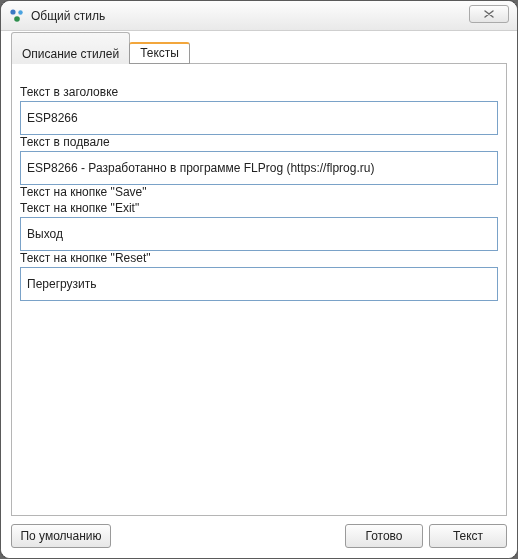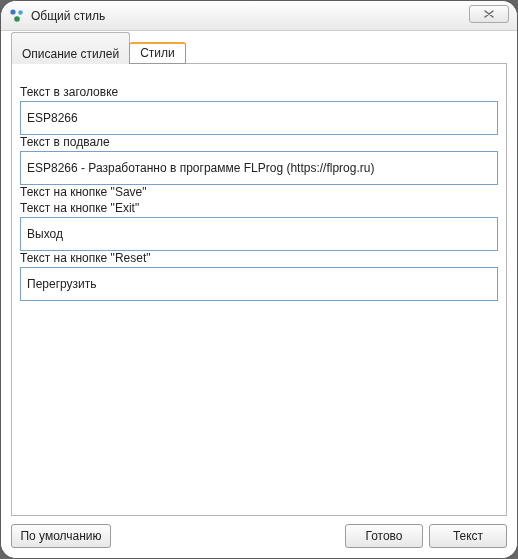--- a/index.html
+++ b/index.html
@@ -11,21 +11,21 @@
     background: #666;
     width: 518px;
     height: 559px;
     overflow: hidden;
   }
   .window {
     width: 518px;
     height: 559px;
     background: #fff;
     border: 1px solid #5a5a5a;
-    border-radius: 16px;
+    border-radius: 10px;
     box-shadow: 0 0 1px rgba(0,0,0,0.4);
     display: flex;
     flex-direction: column;
     overflow: hidden;
   }
   .titlebar {
     height: 30px;
     background: linear-gradient(#fdfdfd, #e9e9e9);
     border-bottom: 1px solid #cfcfcf;
     display: flex;
@@ -164,21 +164,21 @@
       <svg width="14" height="10" viewBox="0 0 14 10">
         <path d="M3 2 L11 8 M11 2 L3 8" stroke="#666" stroke-width="1.4" stroke-linecap="round"></path>
       </svg>
     </div>
   </div>
 
   <div class="client">
 
     <div class="tabstrip">
       <div class="tab">Описание стилей</div>
-      <div class="tab active">Стили</div>
+      <div class="tab active">Тексты</div>
     </div>
 
     <div class="tabpanel">
 
       <div class="field-label first">Текст в заголовке</div>
       <input class="text-input" type="text" value="ESP8266" style="">
 
       <div class="field-label">Текст в подвале</div>
       <input class="text-input" type="text" value="ESP8266 - Разработанно в программе FLProg (https://flprog.ru)" style="">
 

